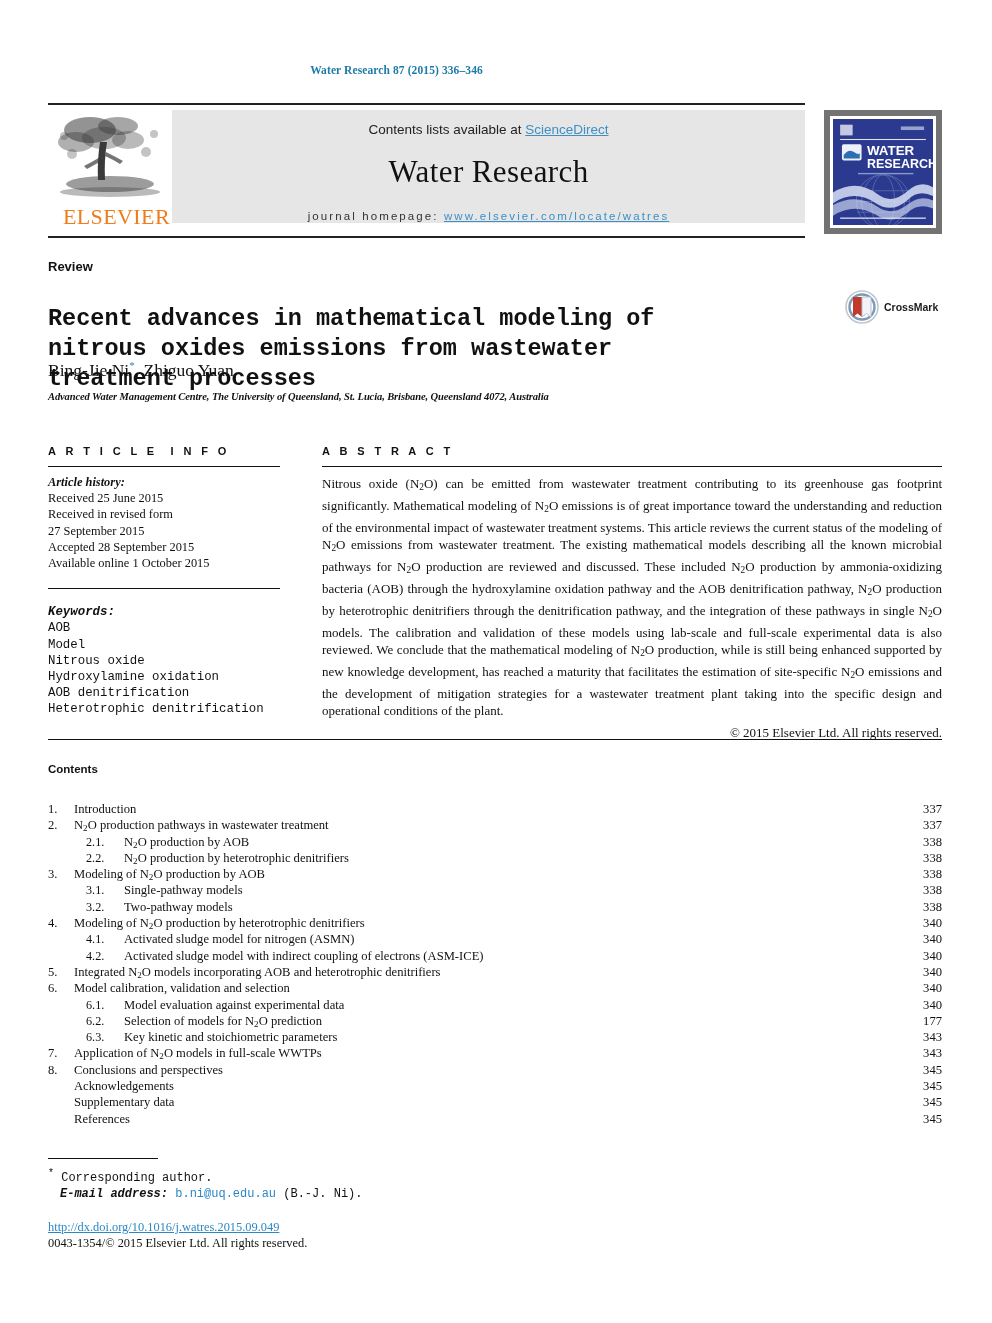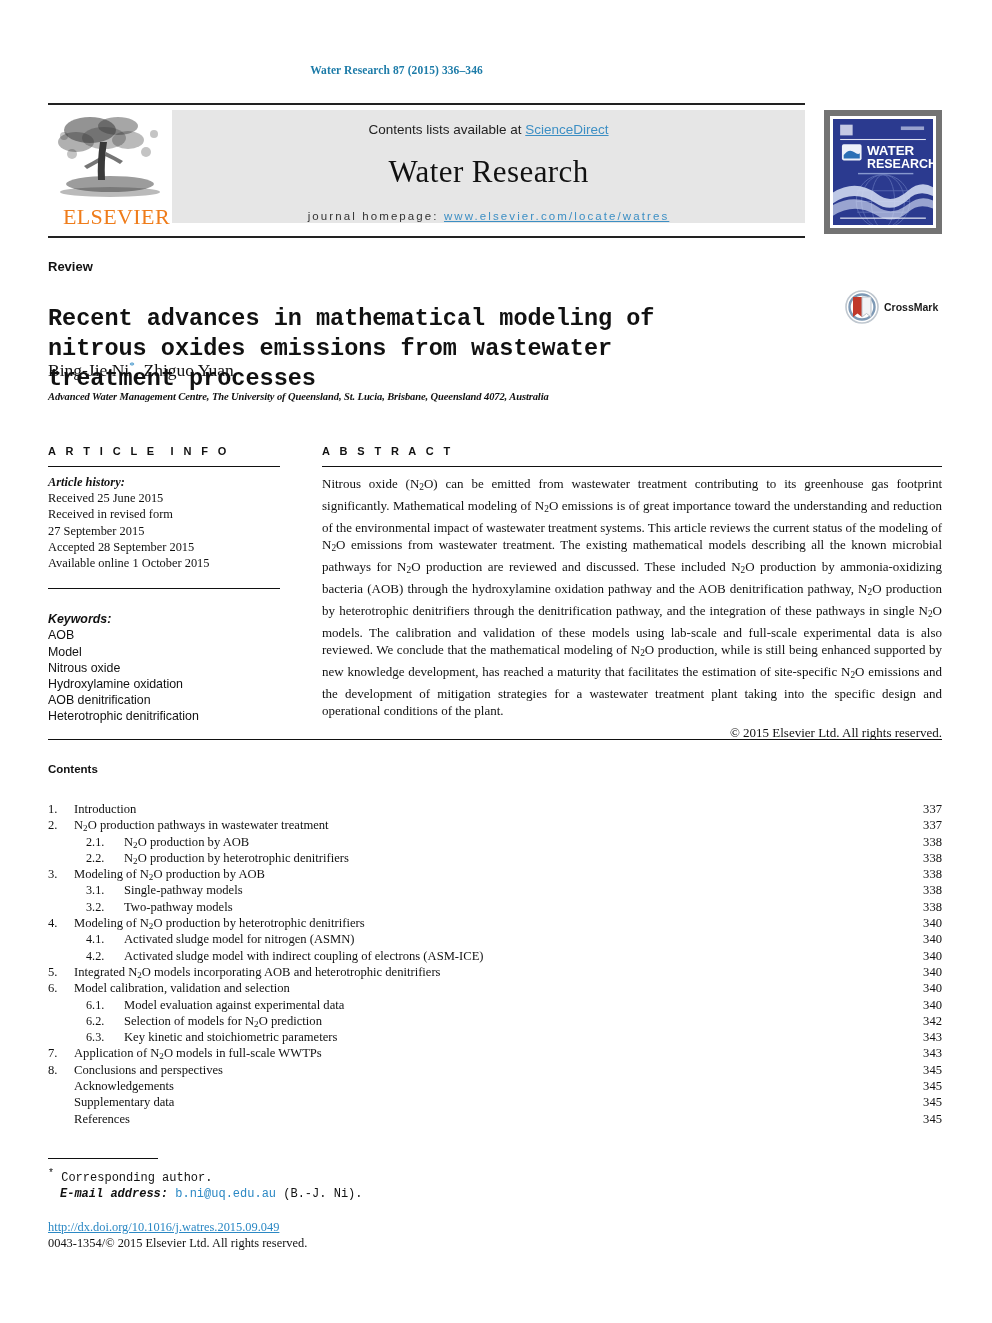--- a/index.html
+++ b/index.html
@@ -218,22 +218,22 @@
   }
   .hist-block .it {
     font-style: italic;
     font-weight: bold;
   }
   .kw-rule {
     border-top: 1.5px solid #111;
     margin-top: 17px;
   }
   .kw-block {
-    margin-top: 22px;
-    font-family: Liberation Sans, sans-serif;
+    margin-top: 15px;
+    font-family: Liberation Mono, monospace;
     font-size: 12.4px;
     line-height: 16.2px;
     color: #111;
   }
   .kw-block .it {
     font-style: italic;
     font-weight: bold;
   }
   .abstract-text {
     margin-top: 8px;
@@ -550,21 +550,21 @@
       <div class="toc-row lvl2">
         <span class="toc-num">6.1.</span>
         <span class="toc-label">Model evaluation against experimental data</span>
         <span class="toc-dots"></span>
         <span class="toc-page">340</span>
       </div>
       <div class="toc-row lvl2">
         <span class="toc-num">6.2.</span>
         <span class="toc-label">Selection of models for N<sub>2</sub>O prediction</span>
         <span class="toc-dots"></span>
-        <span class="toc-page">342</span>
+        <span class="toc-page">177</span>
       </div>
       <div class="toc-row lvl2">
         <span class="toc-num">6.3.</span>
         <span class="toc-label">Key kinetic and stoichiometric parameters</span>
         <span class="toc-dots"></span>
         <span class="toc-page">343</span>
       </div>
       <div class="toc-row lvl0">
         <span class="toc-num">7.</span>
         <span class="toc-label">Application of N<sub>2</sub>O models in full-scale WWTPs</span>

